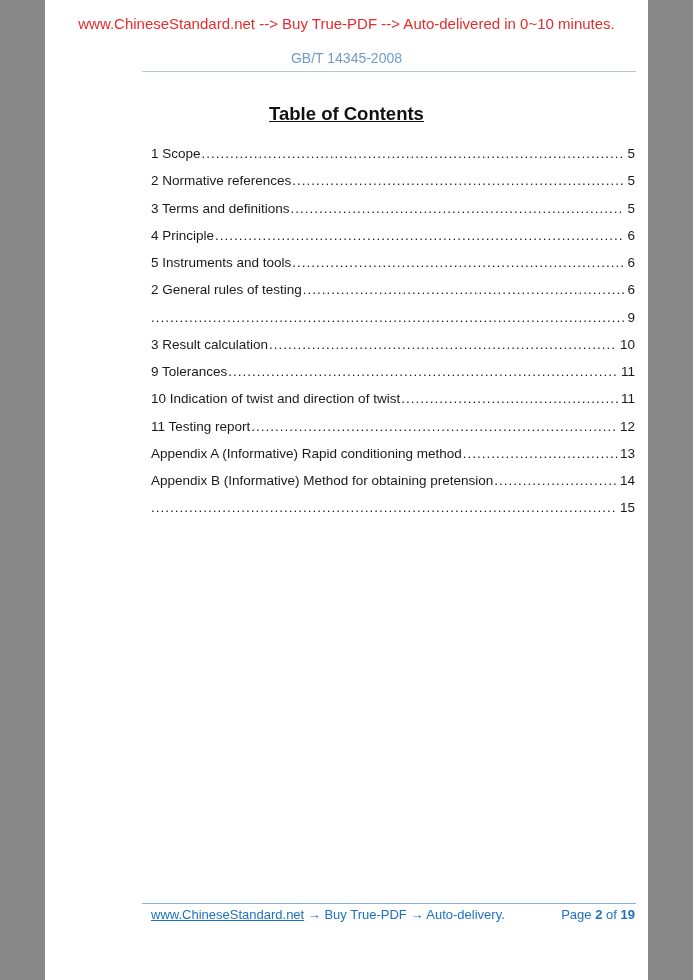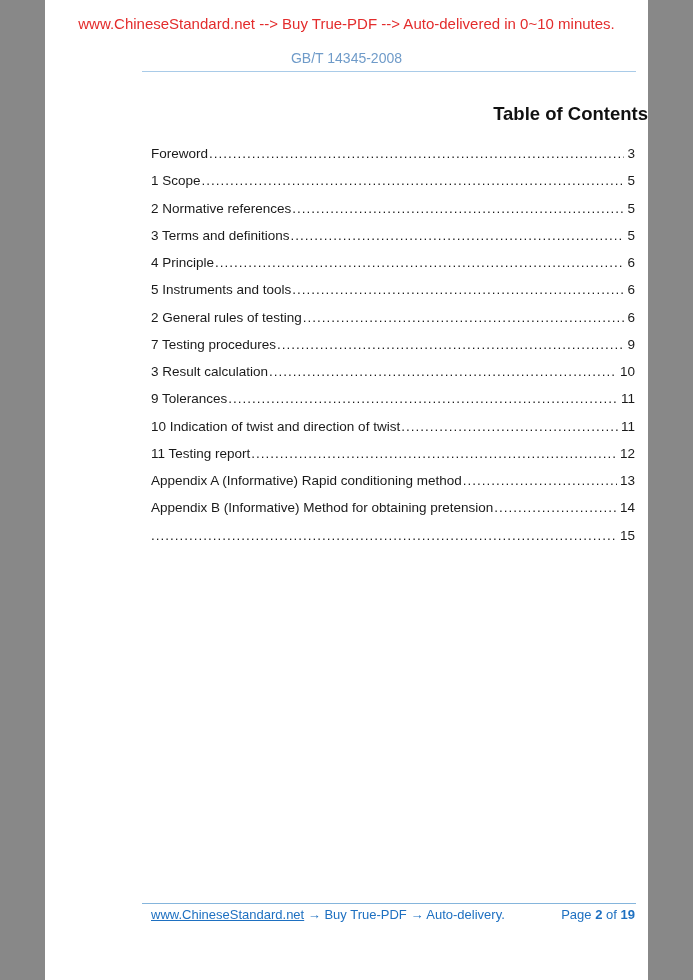--- a/index.html
+++ b/index.html
@@ -33,25 +33,26 @@
 
   .top-rule {
     margin: 4px 0 0 97px;
     width: 494px;
     height: 0;
     border-top: 1px solid var(--rule_light_blue, #a9cbe8);
   }
 
   .doc-title {
     margin-top: 29px;
-    text-align: right;
+    text-align: center;
     font-size: 18.5px;
     line-height: 26px;
     font-weight: bold;
     color: #111111;
+    text-decoration: underline;
   }
 
   .toc {
     margin: 13px 0 0 106px;
     width: 484px;
   }
 
   .toc-row {
     display: flex;
     align-items: baseline;
@@ -104,25 +105,20 @@
 
   <div class="banner">www.ChineseStandard.net --&gt; Buy True-PDF --&gt; Auto-delivered in 0~10 minutes.</div>
 
   <div class="std-code">GB/T 14345-2008</div>
 
   <div class="top-rule"></div>
 
   <div class="doc-title">Table of Contents</div>
 
   <div class="toc" id="toc-list">
-    <div class="toc-row">
-      <span class="toc-label">Foreword</span>
-      <span class="toc-dots"></span>
-      <span class="toc-page">3</span>
-    </div>
 
     <div class="toc-row">
       <span class="toc-label">1 Scope</span>
       <span class="toc-dots"></span>
       <span class="toc-page">5</span>
     </div>
 
     <div class="toc-row">
       <span class="toc-label">2 Normative references</span>
       <span class="toc-dots"></span>
@@ -147,21 +143,20 @@
       <span class="toc-page">6</span>
     </div>
 
     <div class="toc-row">
       <span class="toc-label">2 General rules of testing</span>
       <span class="toc-dots"></span>
       <span class="toc-page">6</span>
     </div>
 
     <div class="toc-row">
-      <span class="toc-label">7 Testing procedures</span>
       <span class="toc-dots"></span>
       <span class="toc-page">9</span>
     </div>
 
     <div class="toc-row">
       <span class="toc-label">3 Result calculation</span>
       <span class="toc-dots"></span>
       <span class="toc-page">10</span>
     </div>
 

